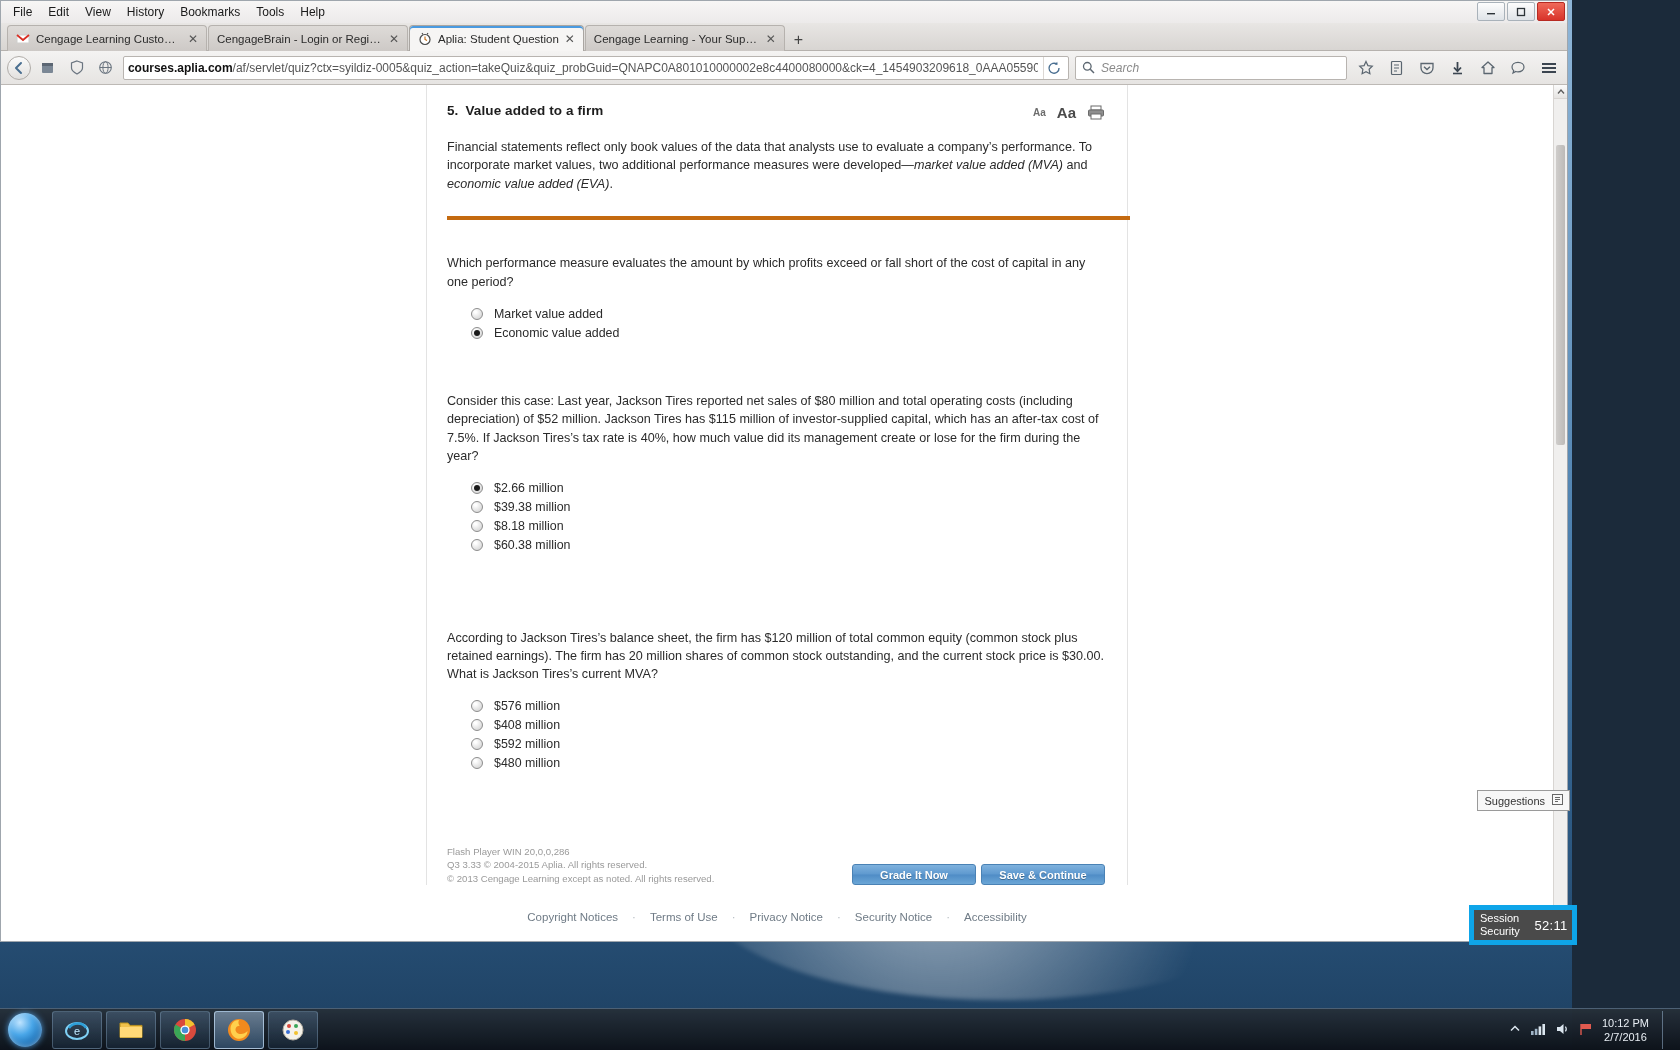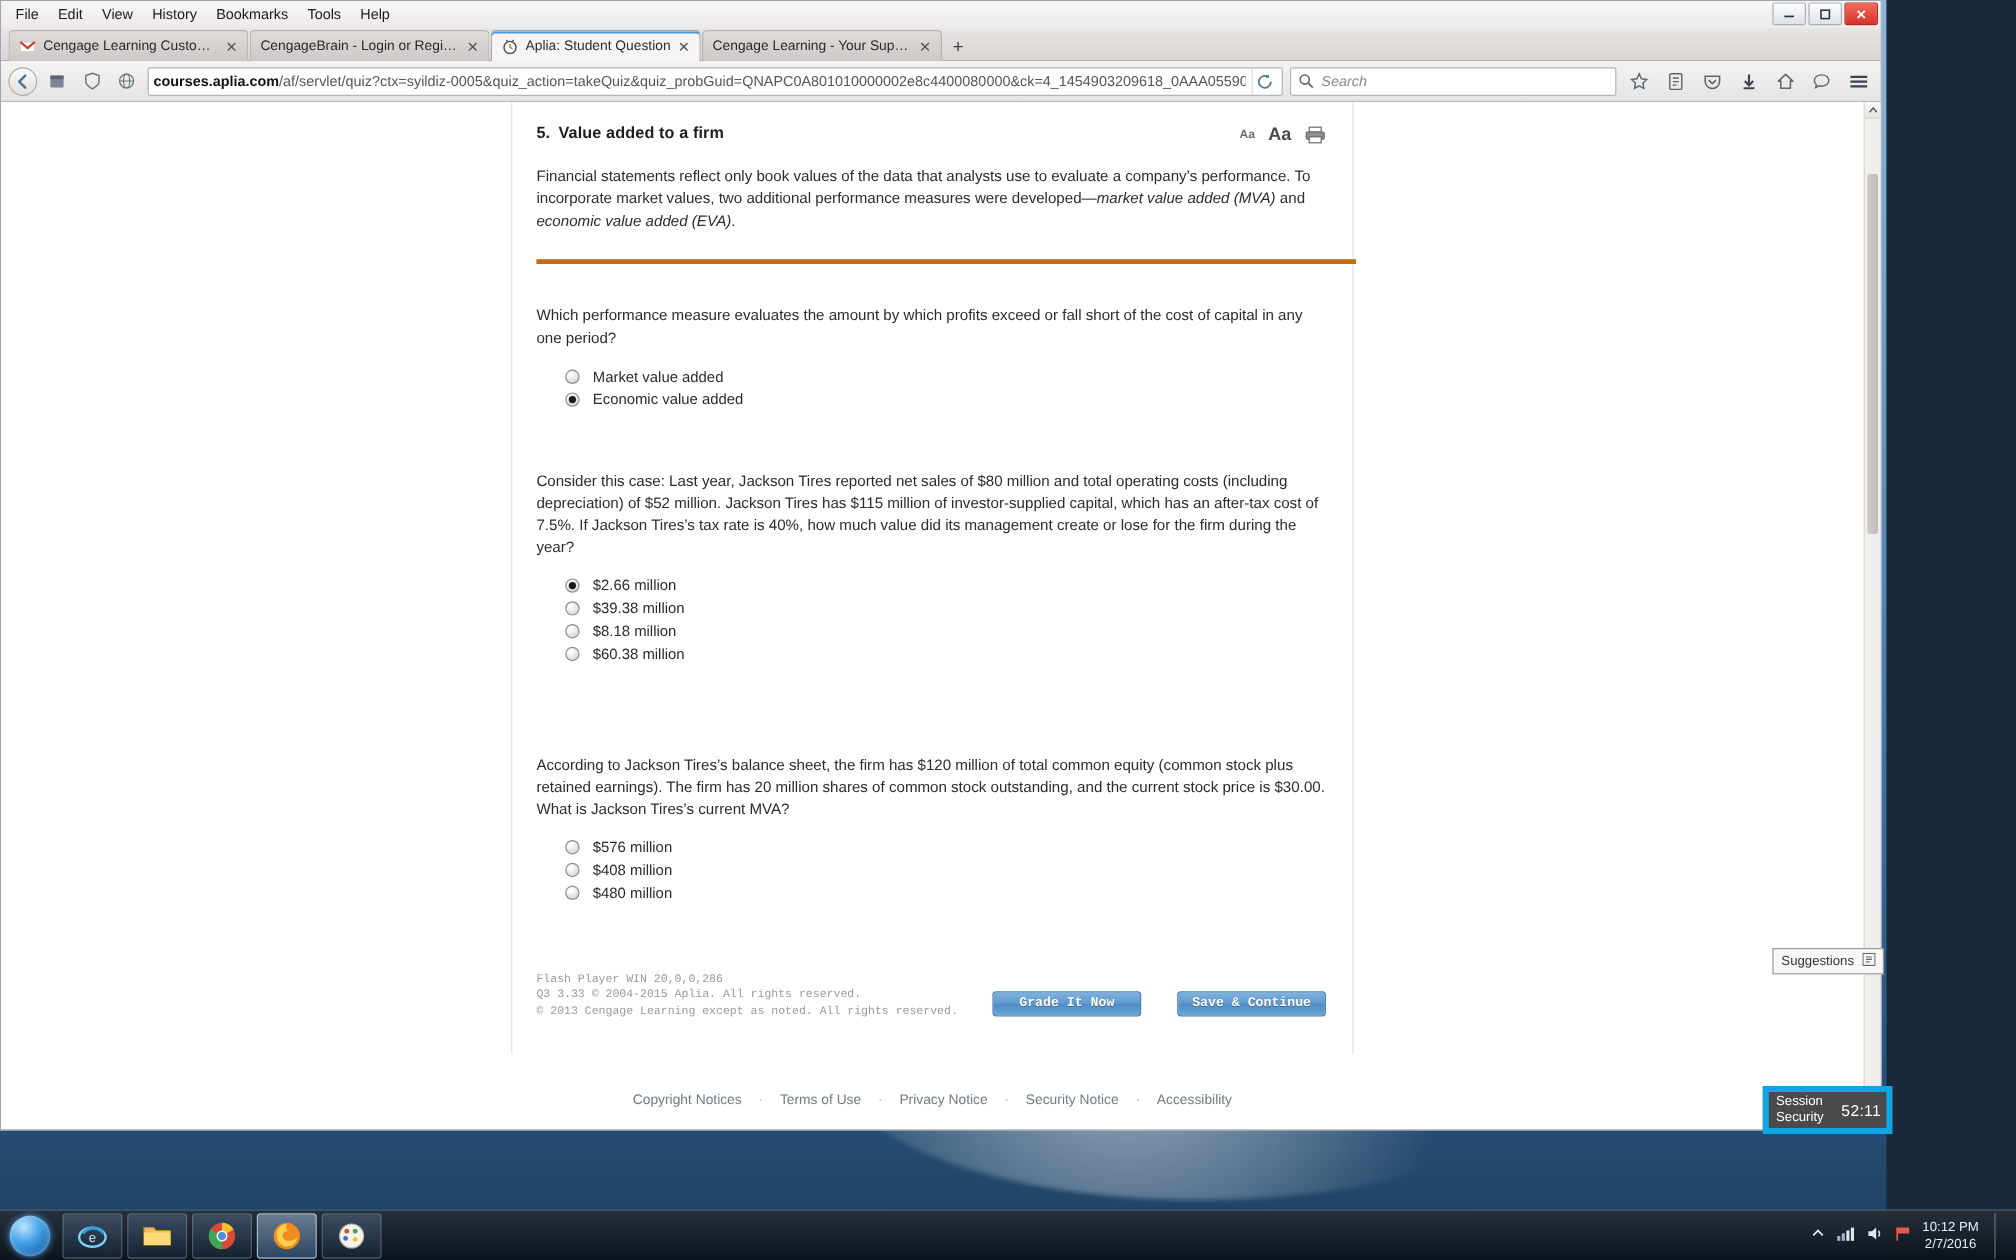--- a/index.html
+++ b/index.html
@@ -181,25 +181,25 @@
   }
   .radio.checked::after {
     content:""; position:absolute; left:50%; top:50%;
     width: 6px; height: 6px; margin:-3px 0 0 -3px;
     border-radius:50%; background:#1a1a1a;
   }
   .opt .olabel { font-size: 12.4px; color: #2b2b2b; }
 
   
   .cardfoot {
-    margin-top: 55px; padding: 0 22px 0 20px;
-    display: flex; align-items: center; justify-content: space-between; font-family: Liberation Mono, monospace;
+    margin-top: 72px; padding: 0 22px 0 20px;
+    display: flex; align-items: flex-end; justify-content: space-between;
   }
   .legal { font-size: 9.6px; line-height: 13.5px; color: #9a9a9a; }
-  .btns { display: flex; gap: 30px; padding-top: 14px; }
+  .btns { display: flex; gap: 5px; padding-top: 14px; }
   .btn {
     width: 124px; height: 21px;
     border-radius: 3px;
     border: 1px solid #4a82b5;
     background: linear-gradient(180deg,#7fb2de 0%, #5f99cf 48%, #4f8cc6 52%, #6ba6d6 100%);
     color: #fff; font-size: 11px; font-weight: 700;
     display: flex; align-items: center; justify-content: center;
     text-shadow: 0 1px 0 rgba(0,0,0,.3);
   }
 
@@ -498,20 +498,24 @@
                 <div class="opt">
                   <span class="radio"></span>
                   <span class="olabel">$576 million</span>
                 </div>
                 <div class="opt">
                   <span class="radio"></span>
                   <span class="olabel">$408 million</span>
                 </div>
                 <div class="opt">
                   <span class="radio"></span>
+                  <span class="olabel">$592 million</span>
+                </div>
+                <div class="opt">
+                  <span class="radio"></span>
                   <span class="olabel">$480 million</span>
                 </div>
               </div>
             </div>
 
           </div>
 
           <div class="cardfoot">
             <div class="legal">
               <div>Flash Player WIN 20,0,0,286</div>

